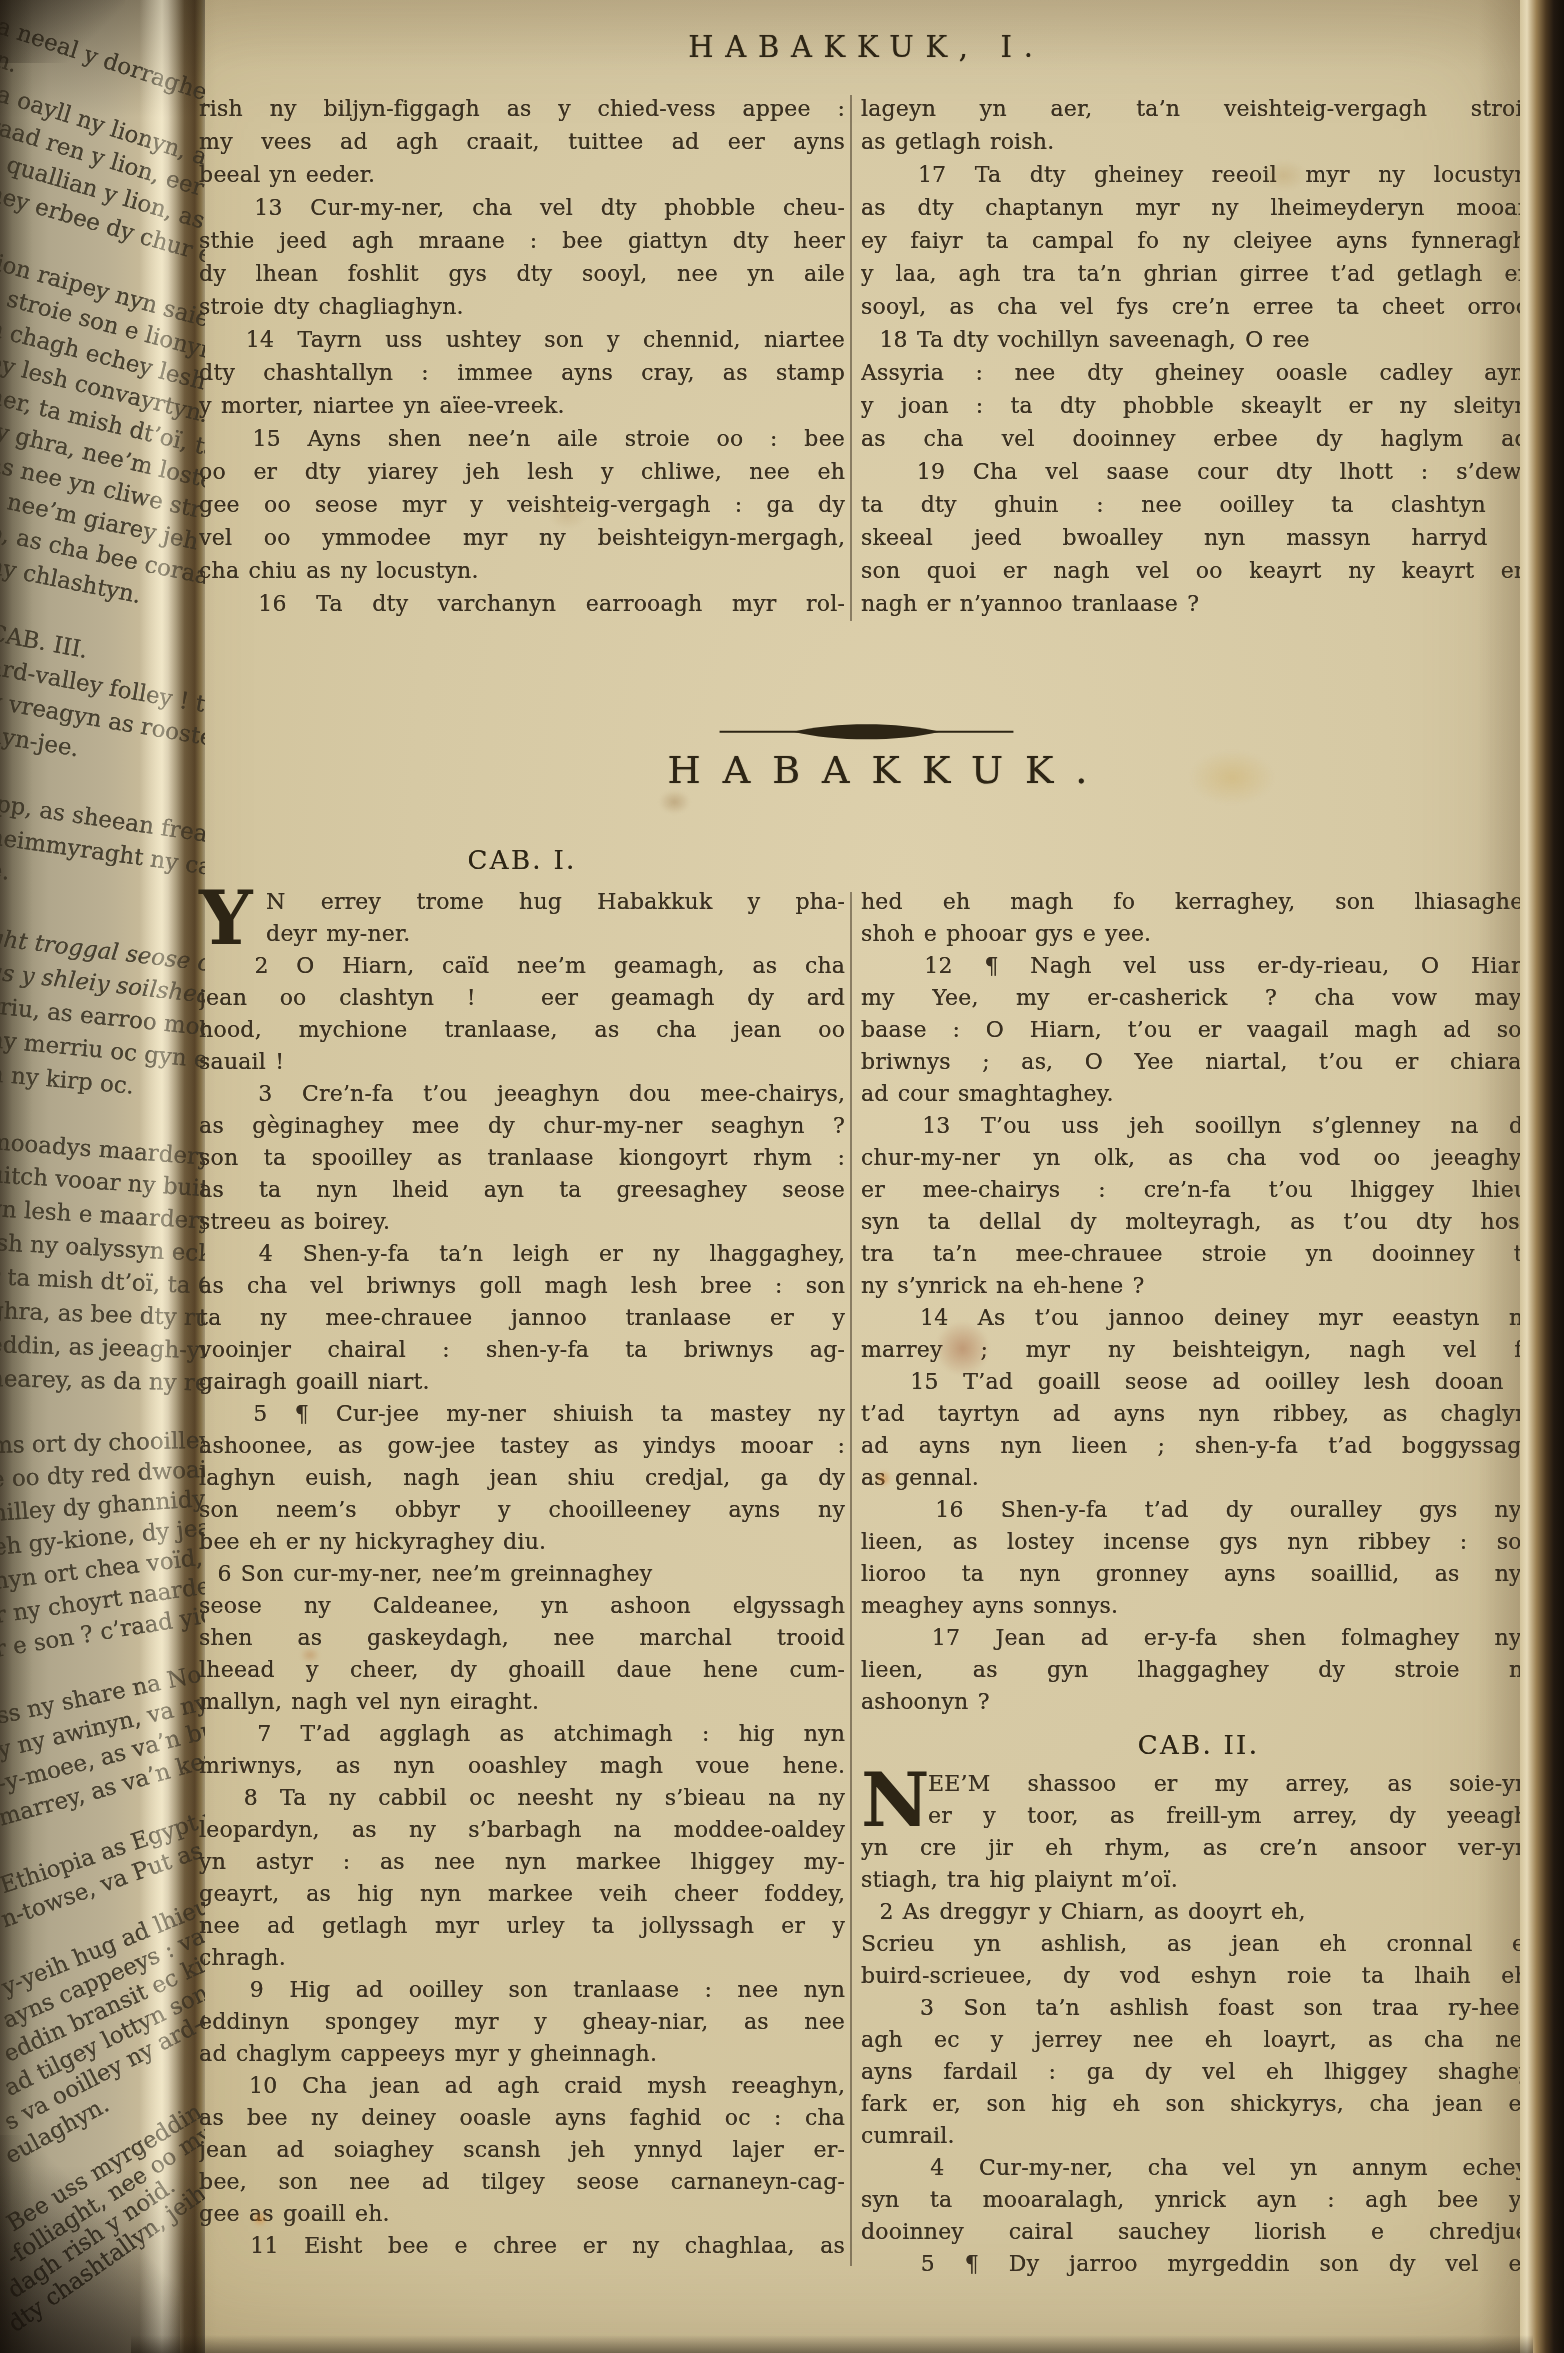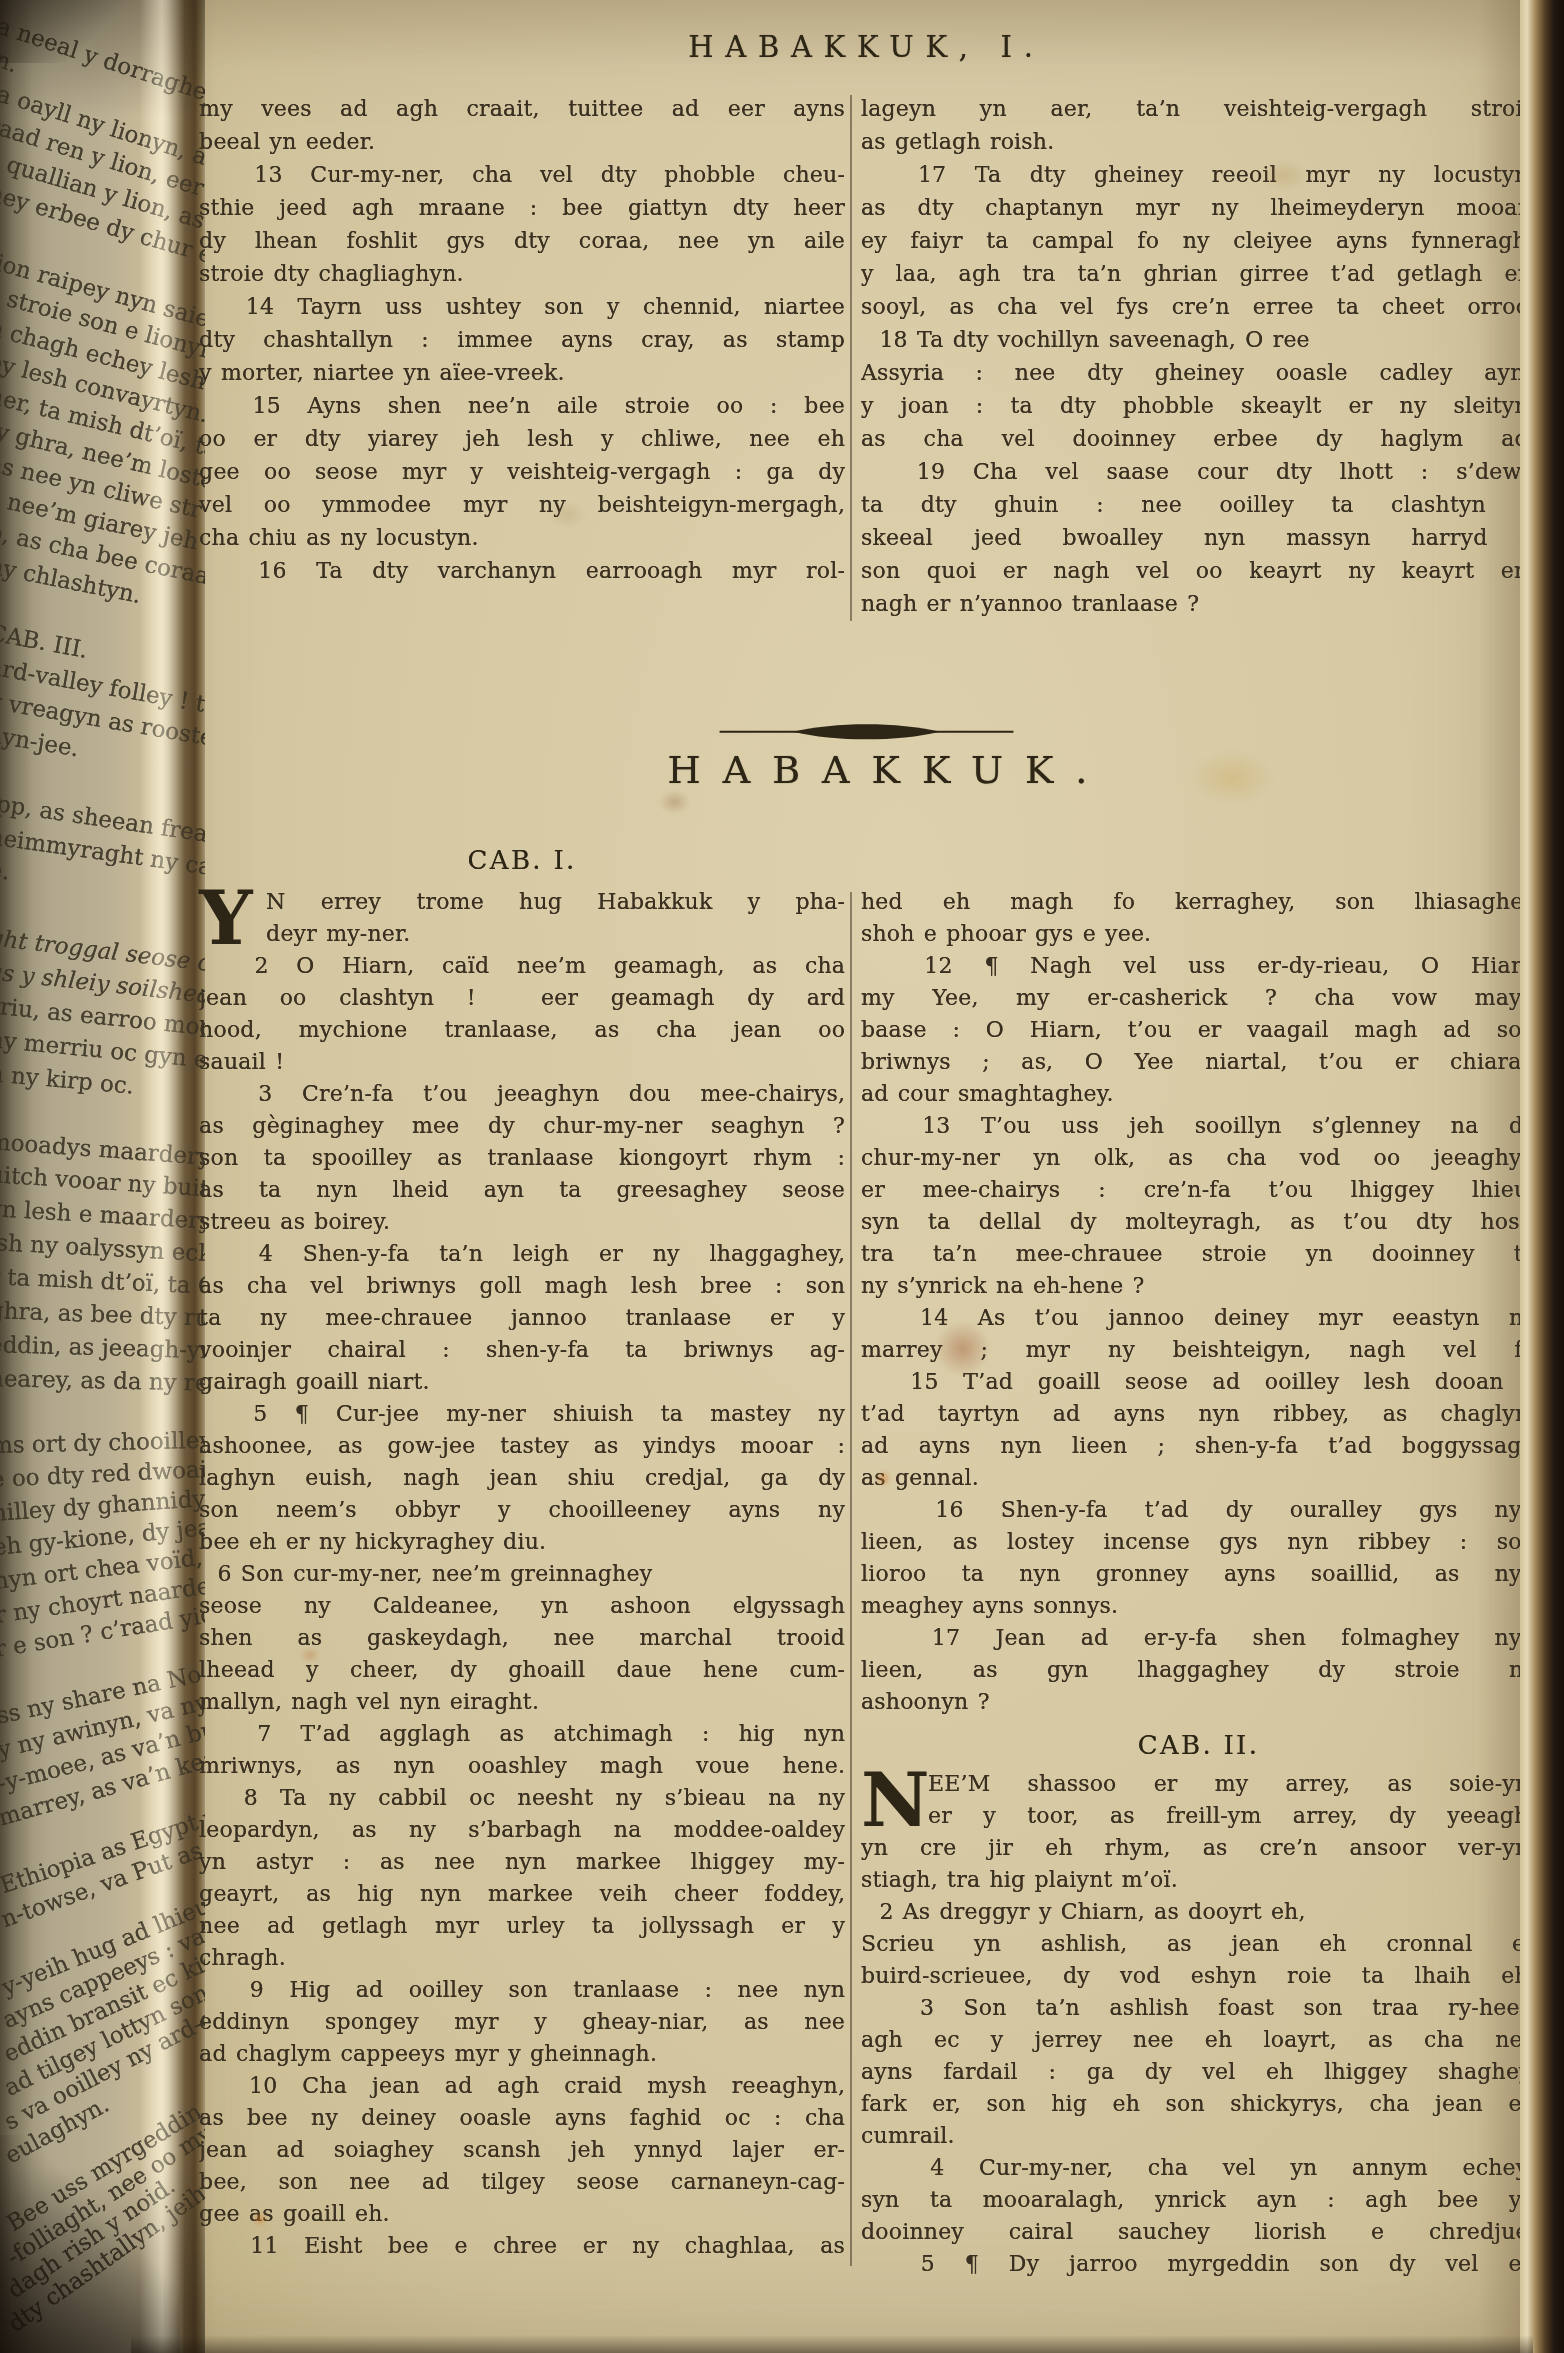--- a/index.html
+++ b/index.html
@@ -151,25 +151,26 @@
         <div class="frag" style="top: 2313px; left: 11px; transform: rotate(-35.2deg);">dty chashtallyn, jeih</div>
       </div>
     <div class="curl-shade"></div>
   </div>
   <div class="corner-tl"></div>
 
   <div class="content">
     <div class="running-head">HABAKKUK, I.</div>
 
     <div class="top-left sec-top">
+        <div class="line j">rish ny biljyn-figgagh as y chied-vess appee :</div>
         <div class="line j">my vees ad agh craait, tuittee ad eer ayns</div>
         <div class="line">beeal yn eeder.</div>
         <div class="line j">  13 Cur-my-ner, cha vel dty phobble cheu-</div>
         <div class="line j">sthie jeed agh mraane : bee giattyn dty heer</div>
-        <div class="line j">dy lhean foshlit gys dty coraa, nee yn aile</div>
+        <div class="line j">dy lhean foshlit gys dty sooyl, nee yn aile</div>
         <div class="line">stroie dty chagliaghyn.</div>
         <div class="line j">  14 Tayrn uss ushtey son y chennid, niartee</div>
         <div class="line j">dty chashtallyn : immee ayns cray, as stamp</div>
         <div class="line">y morter, niartee yn aïee-vreek.</div>
         <div class="line j">  15 Ayns shen nee’n aile stroie oo : bee</div>
         <div class="line j">oo er dty yiarey jeh lesh y chliwe, nee eh</div>
         <div class="line j">gee oo seose myr y veishteig-vergagh : ga dy</div>
         <div class="line j">vel oo ymmodee myr ny beishteigyn-mergagh,</div>
         <div class="line">cha chiu as ny locustyn.</div>
         <div class="line j">  16 Ta dty varchanyn earrooagh myr rol-</div>

